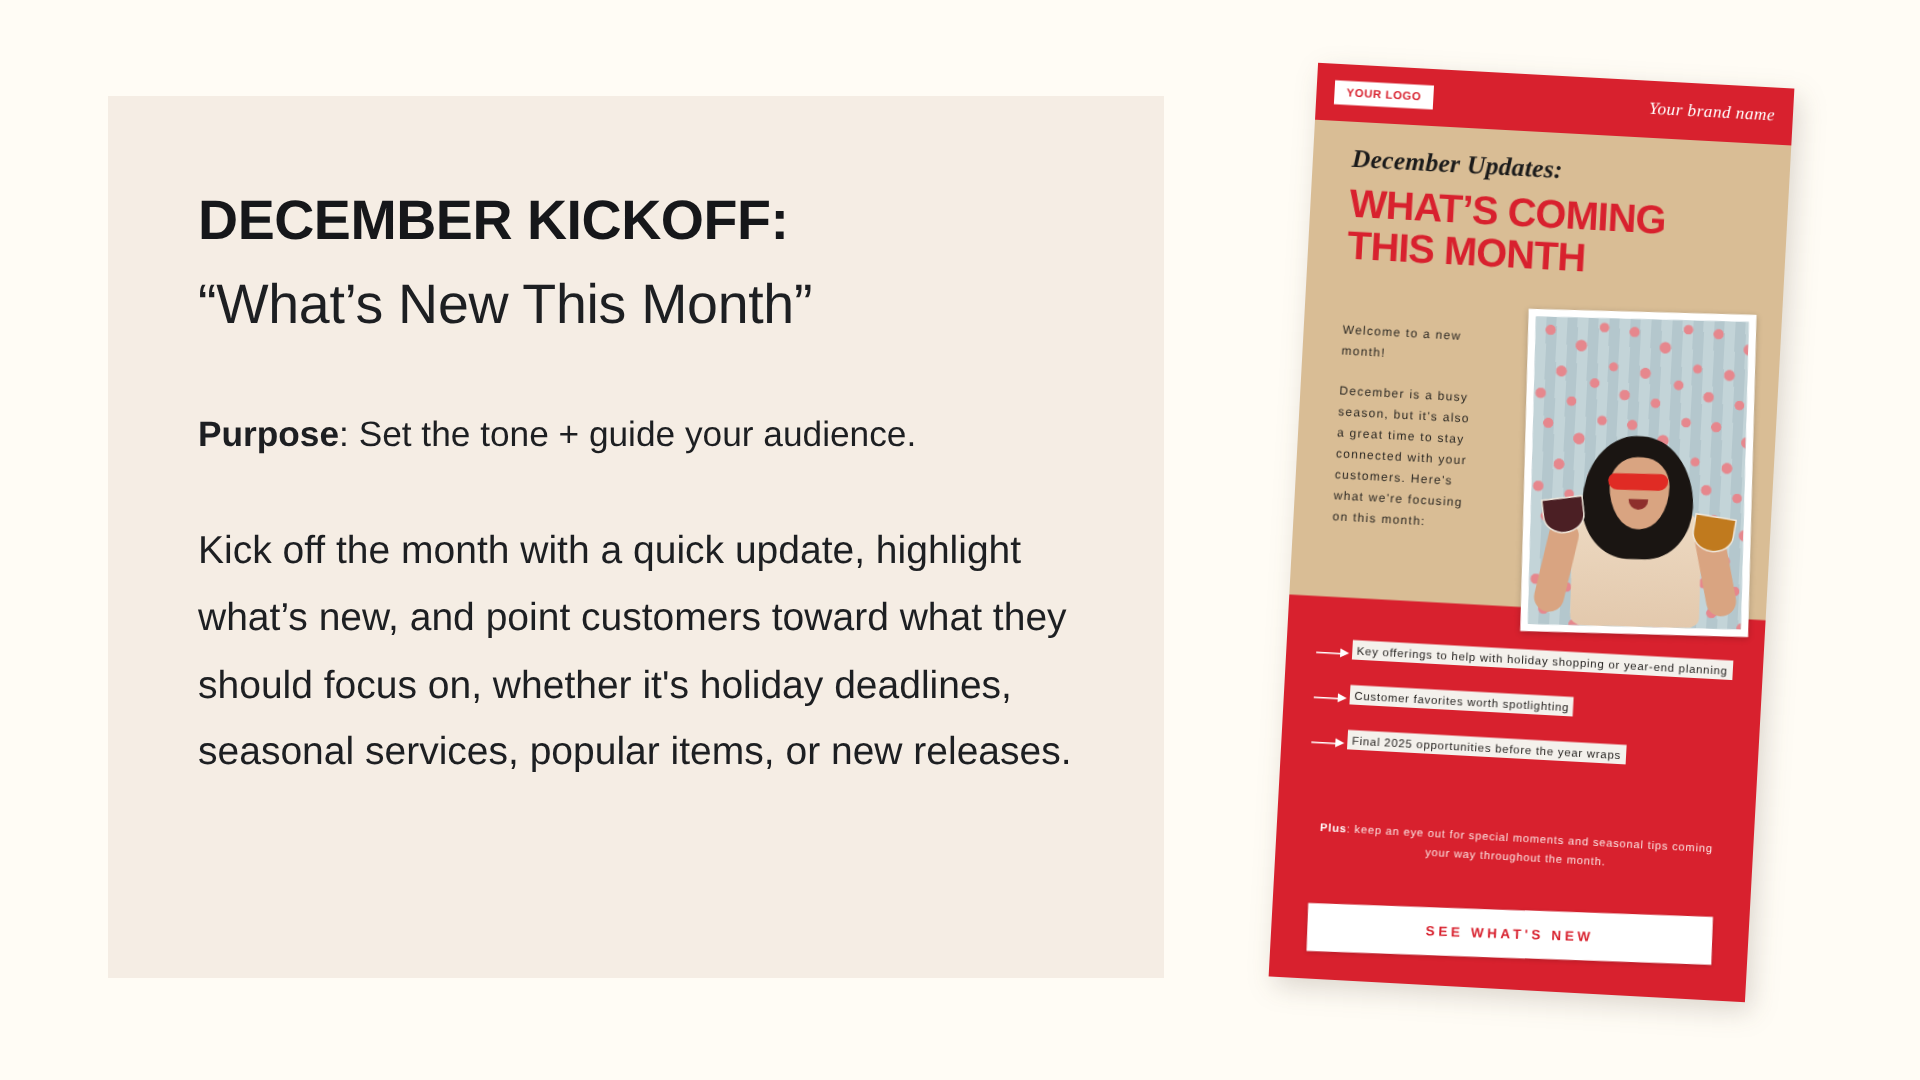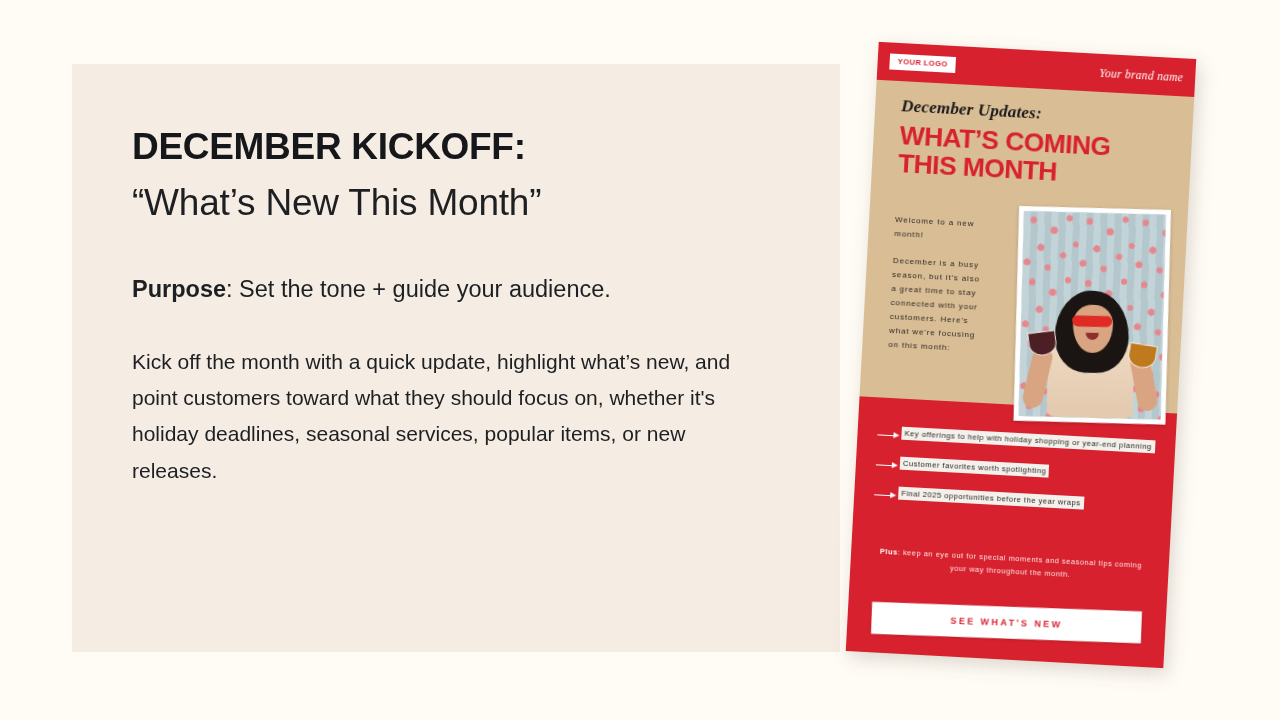--- a/index.html
+++ b/index.html
@@ -13,21 +13,21 @@
     font-family: "Liberation Sans", sans-serif;
     overflow: hidden;
     position: relative;
   }
 
   
   .left-panel {
     position: absolute;
     left: 72px;
     top: 64px;
-    width: 768px;
+    width: 704px;
     height: 588px;
     background: #f5ede4;
     box-sizing: border-box;
     padding: 62px 60px 0 60px;
   }
   .headline-1 {
     font-family: "Liberation Sans", sans-serif;
     font-size: 37px;
     font-weight: 700;
     letter-spacing: -0.3px;
@@ -48,21 +48,21 @@
     font-size: 23.5px;
     color: #1d1f22;
     line-height: 1.42;
     margin: 47px 0 4px 0;
     max-width: 520px;
   }
   .purpose-line b {
     font-weight: 700;
   }
   .body-copy {
-    font-size: 21px;
+    font-size: 26px;
     color: #1d1f22;
     line-height: 1.72;
     margin: 38px 0 0 0;
     max-width: 600px;
   }
 
   
   .mock-wrap {
     position: absolute;
     left: 862px;

